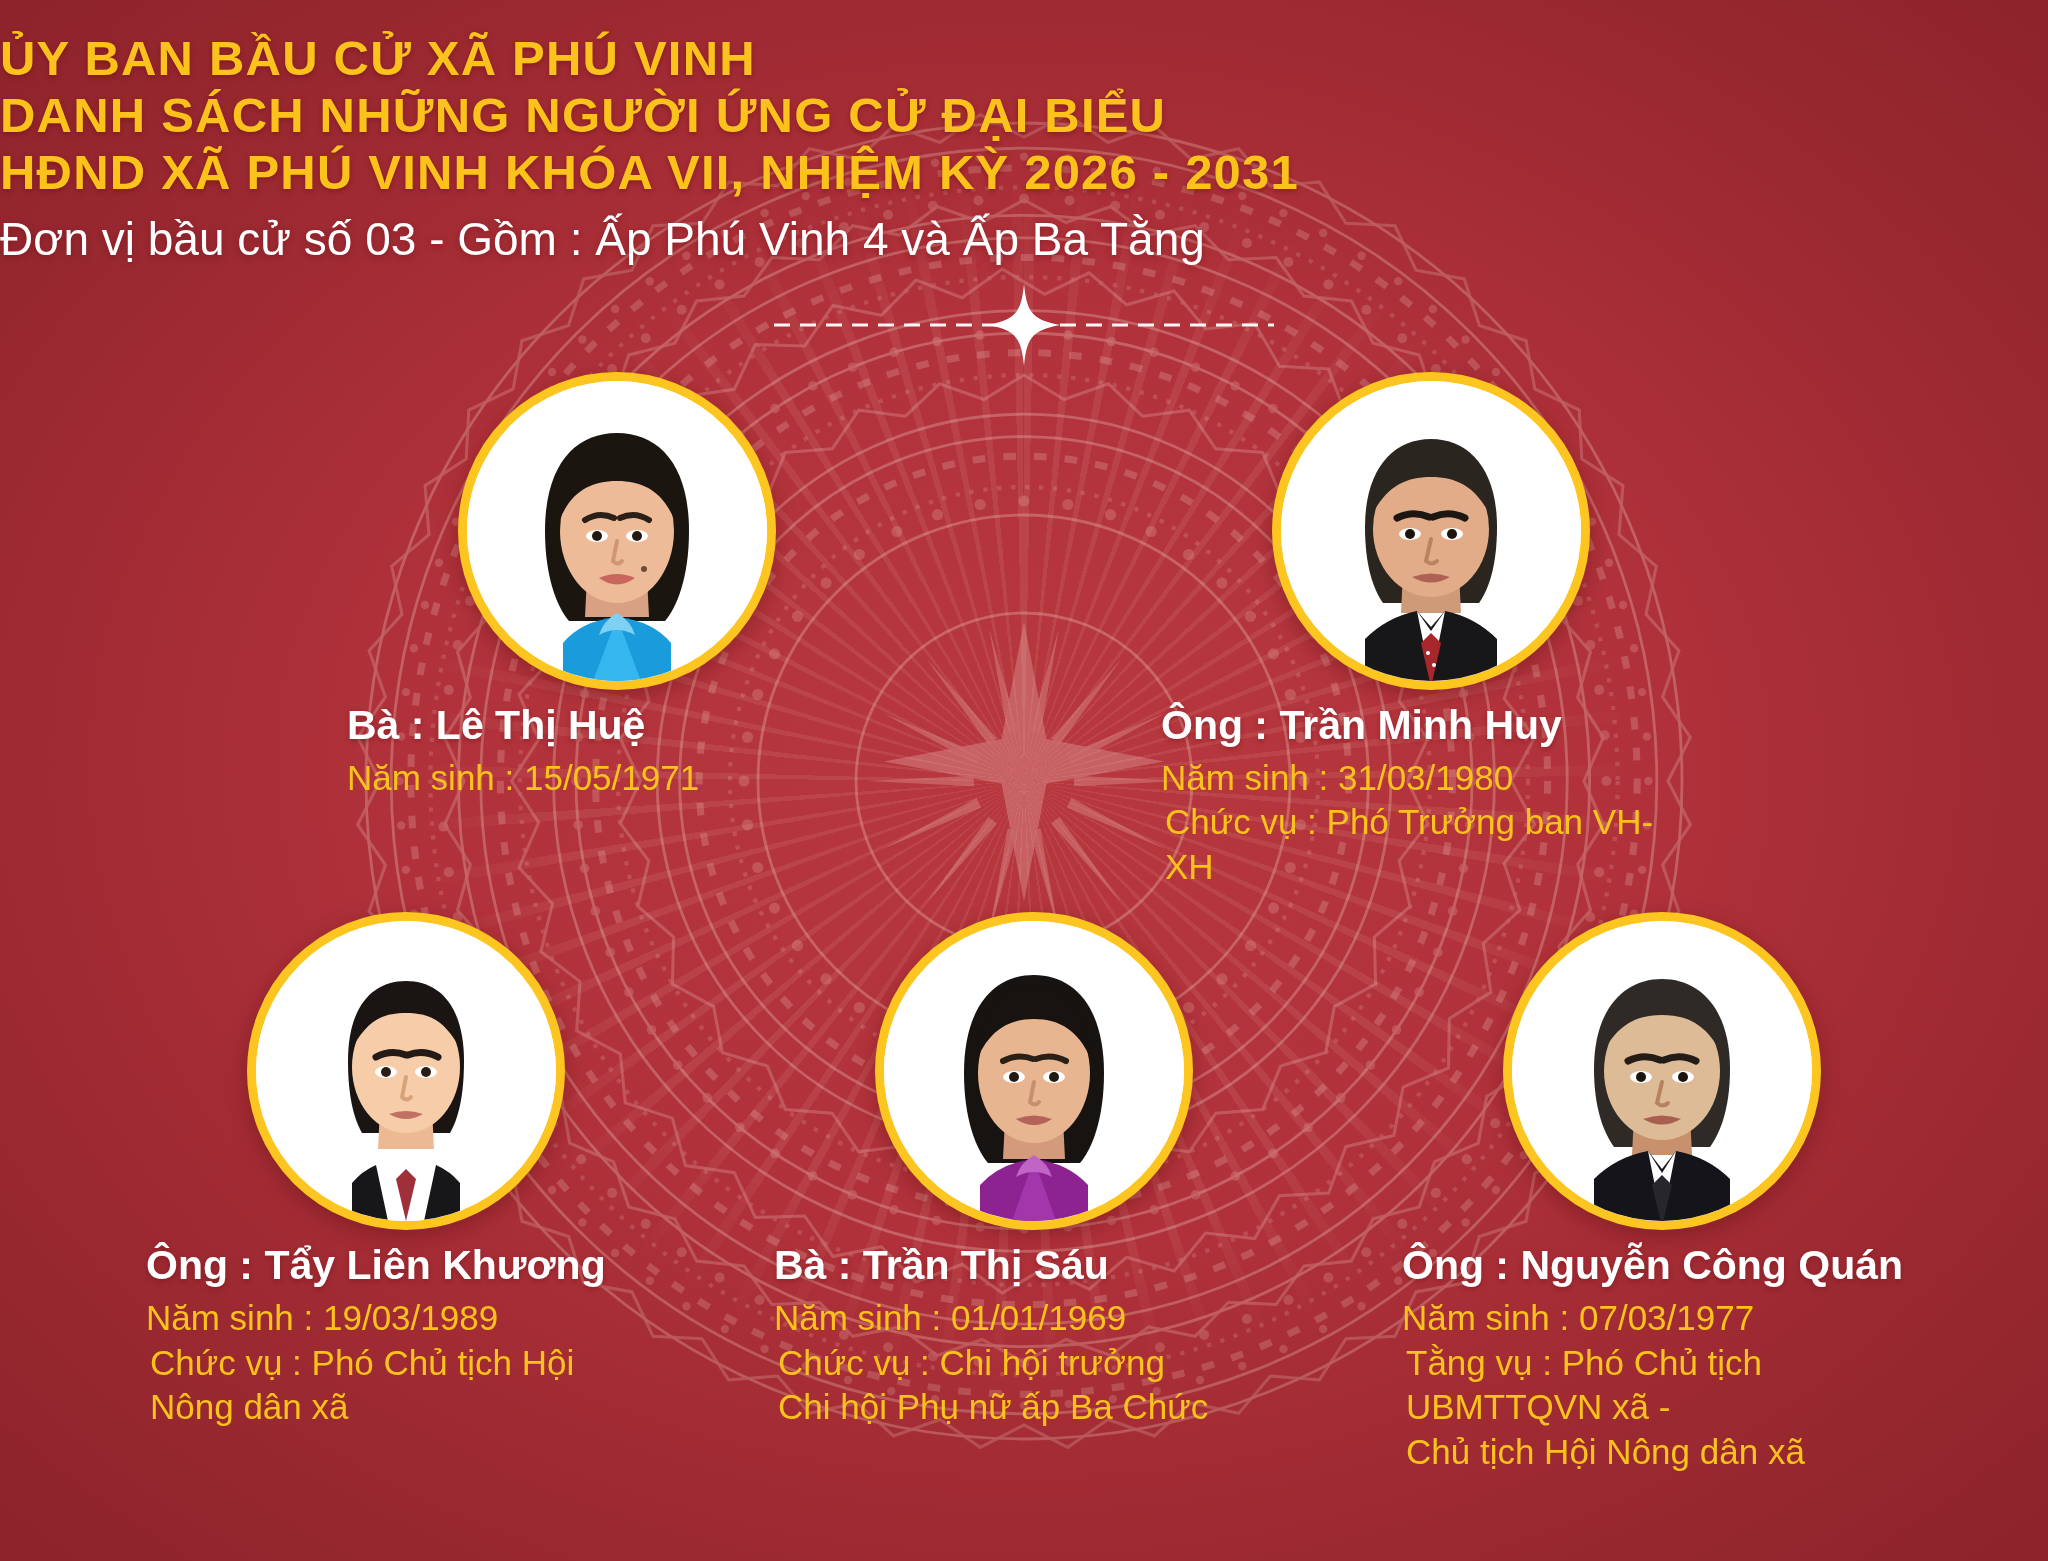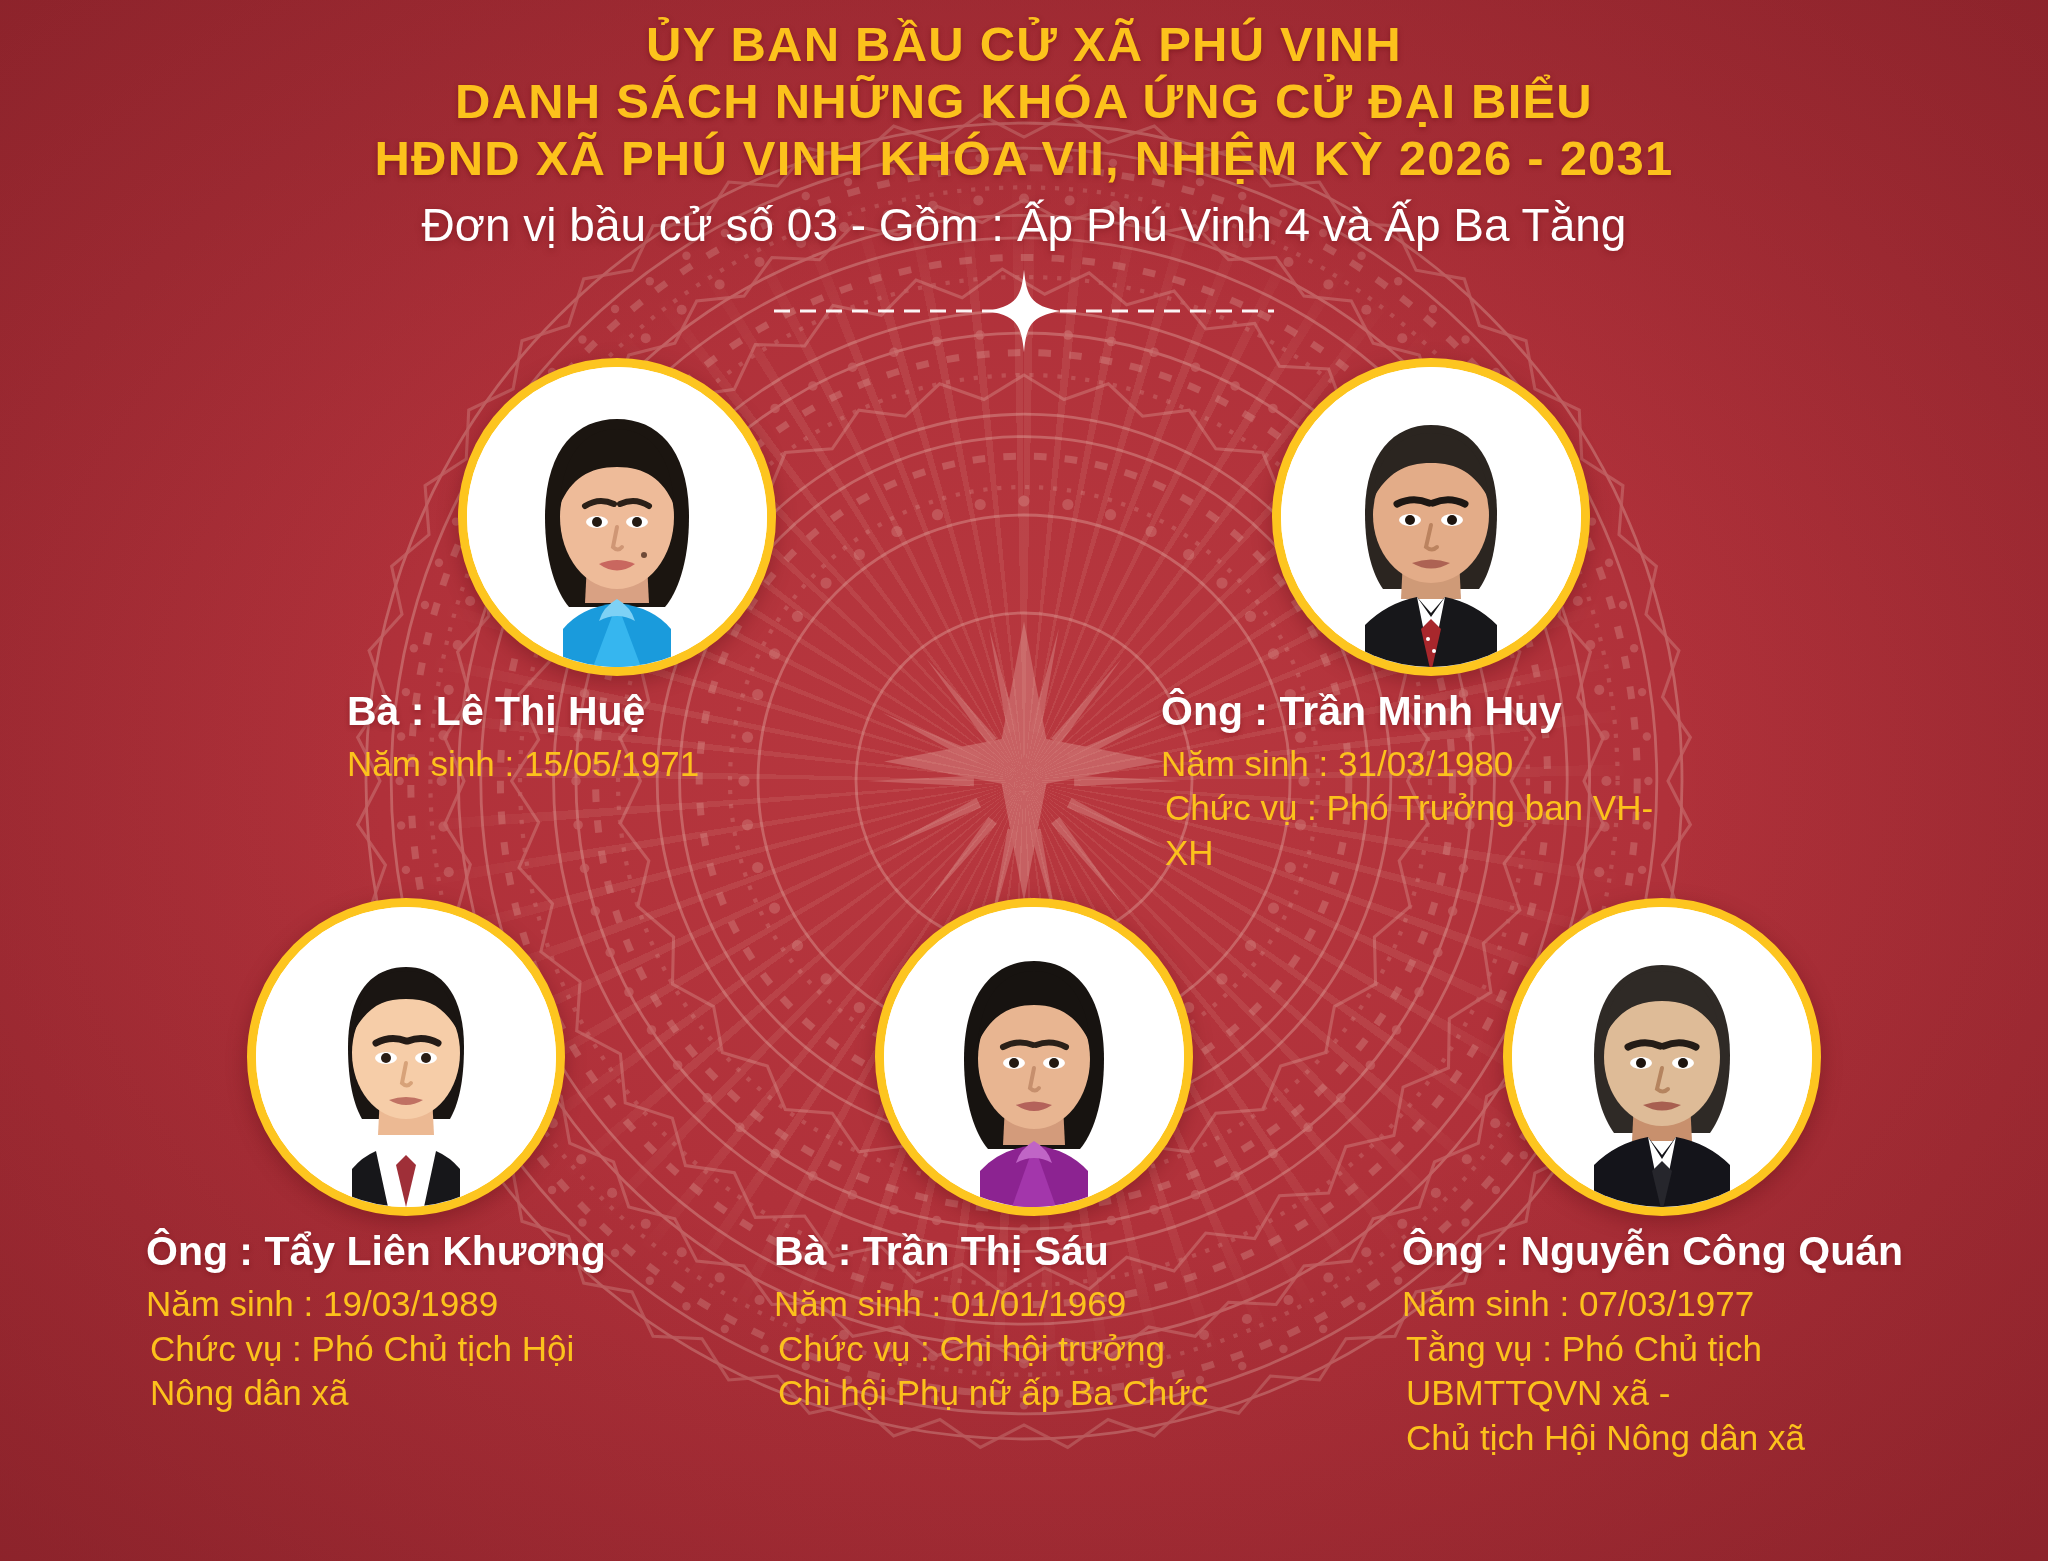--- a/index.html
+++ b/index.html
@@ -52,22 +52,21 @@
   .vignette {
     position: absolute; inset: 0;
     pointer-events: none;
     background: radial-gradient(ellipse 78% 78% at 50% 50%, rgba(0,0,0,0) 40%, rgba(90,15,20,0.30) 100%);
   }
 
   
   .header {
     position: relative;
     z-index: 5;
-    text-align: center;
-    padding-top: 16px;
+    padding-top: 30px;
   }
   .title-line {
     color: #fcc21c;
     font-weight: 800;
     font-size: 50px;
     letter-spacing: 1.2px;
     line-height: 1.16;
     text-shadow: 0 2px 5px rgba(110,15,20,.55);
     white-space: nowrap;
   }
@@ -508,21 +507,21 @@
           <circle cx="941.5" cy="436.5" r="3"></circle>
           <circle cx="944.9" cy="468.2" r="3"></circle>
         </g>
     </svg>
   </div>
 
   <div class="vignette"></div>
 
   <div class="header">
     <div class="title-line l1">ỦY BAN BẦU CỬ XÃ PHÚ VINH</div>
-    <div class="title-line l2">DANH SÁCH NHỮNG KHÓA ỨNG CỬ ĐẠI BIỂU</div>
+    <div class="title-line l2">DANH SÁCH NHỮNG NGƯỜI ỨNG CỬ ĐẠI BIỂU</div>
     <div class="title-line l3">HĐND XÃ PHÚ VINH KHÓA VII, NHIỆM KỲ 2026 - 2031</div>
     <div class="subtitle">Đơn vị bầu cử số 03 - Gồm : Ấp Phú Vinh 4 và Ấp Ba Tằng</div>
   </div>
 
   <div class="divider">
     <div class="dash"></div>
     <svg class="sparkle" viewBox="0 0 100 100">
       <path d="M50,2 C53,33 58,44 92,50 C58,56 53,67 50,98 C47,67 42,56 8,50 C42,44 47,33 50,2 Z" fill="#ffffff"></path>
     </svg>
   </div>

